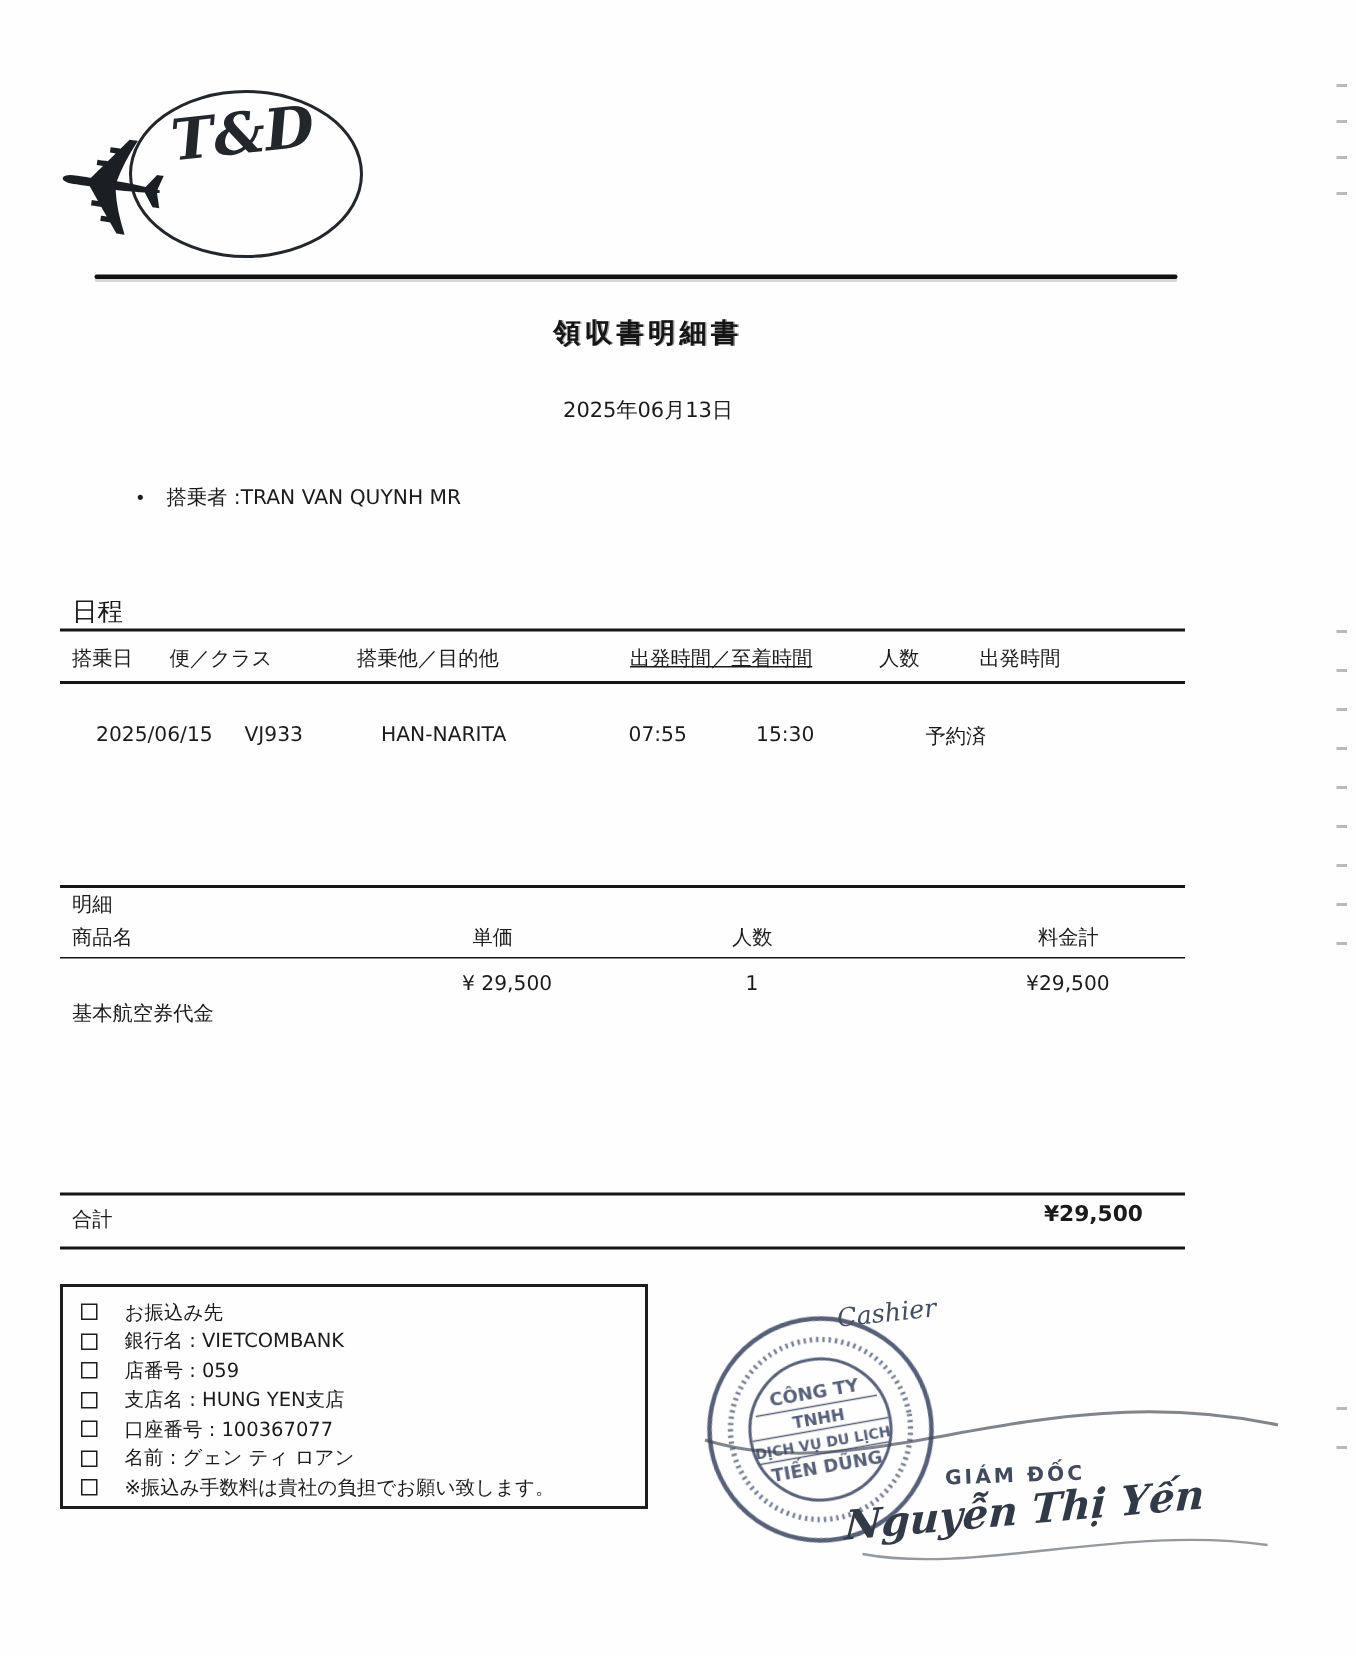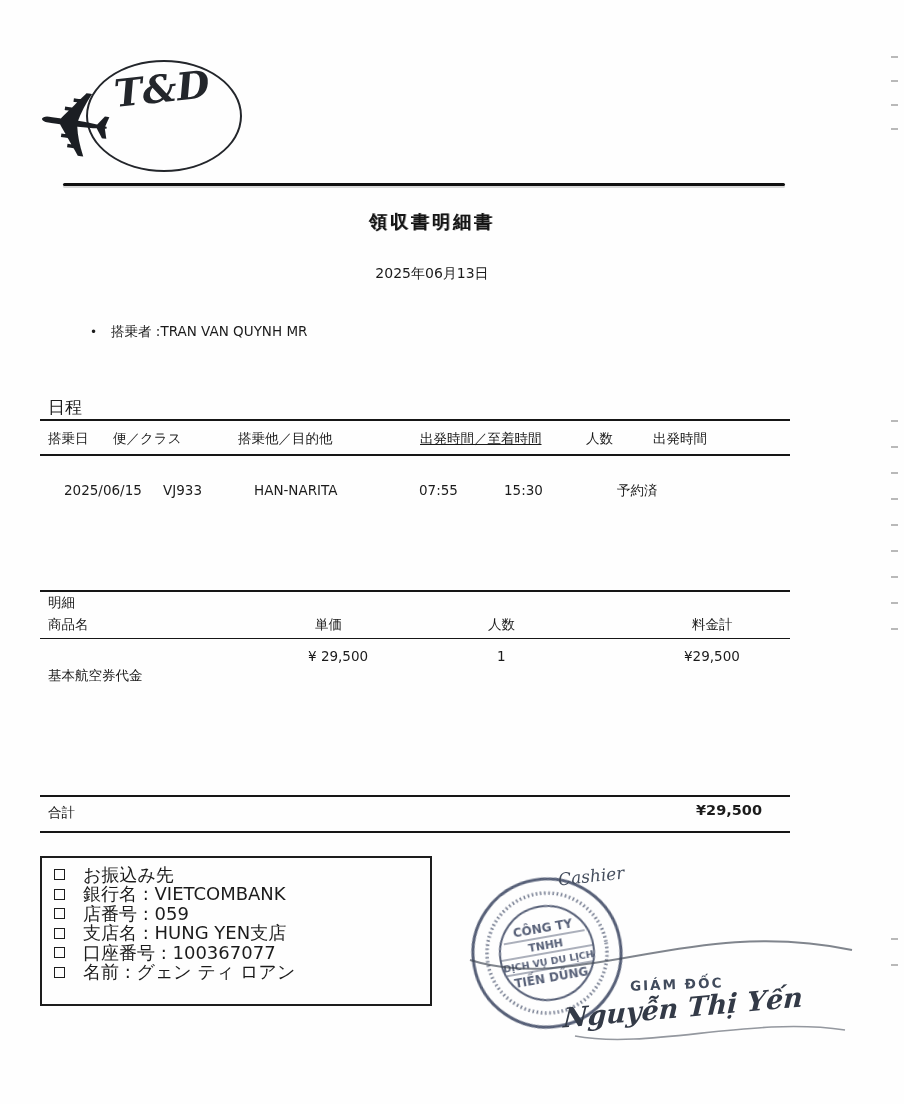--- a/index.html
+++ b/index.html
@@ -43,21 +43,21 @@
   .rule{position:absolute;left:40px;width:750px;background:#161616;}
   .rule.h2{height:2px;}
   .rule.h1{height:1px;}
 
   .cell{position:absolute;font-size:13.5px;white-space:nowrap;}
 
   .amount{font-weight:600;font-size:14.5px;}
 
   .bank-box{position:absolute;left:40px;top:856px;width:392px;height:150px;
     border:2px solid #1d1d1d;box-sizing:border-box;padding:7px 10px 0 12px;}
-  .bank-item{display:flex;align-items:center;height:19.5px;font-size:18px;white-space:nowrap;}
+  .bank-item{display:flex;align-items:center;height:19.5px;font-size:13px;white-space:nowrap;}
   .bank-check{display:inline-block;width:9px;height:9px;border:1.2px solid #1d1d1d;
     margin-right:18px;flex:0 0 auto;}
 
   
   .stamp-wrap{position:absolute;left:452px;top:858px;width:190px;height:190px;
     transform:rotate(-10deg);filter:blur(.4px);opacity:.9;}
   .stamp-wrap svg text{font-family:"DejaVu Sans",sans-serif;fill:#46506a;}
   .cashier{position:absolute;left:558px;top:866px;font-family:"DejaVu Serif",serif;
     font-style:italic;font-size:17px;color:#454e5e;transform:rotate(-6deg);}
   .director{position:absolute;left:630px;top:976px;font-size:13.5px;font-weight:bold;
@@ -152,20 +152,24 @@
         <span class="bank-check"></span>
         <span>支店名 : HUNG YEN支店</span>
       </div>
     <div class="bank-item">
         <span class="bank-check"></span>
         <span>口座番号 : 100367077</span>
       </div>
     <div class="bank-item">
         <span class="bank-check"></span>
         <span>名前 : グェン ティ ロアン</span>
+      </div>
+    <div class="bank-item">
+        <span class="bank-check"></span>
+        <span>※振込み手数料は貴社の負担でお願い致します。</span>
       </div>
   </div>
 
   <div class="stamp-wrap">
     <svg width="190" height="190" viewBox="0 0 190 190">
       <circle cx="95" cy="95" r="74" fill="none" stroke="#46506a" stroke-width="3"></circle>
       <circle cx="95" cy="95" r="60" fill="none" stroke="#46506a" stroke-width="3.5" stroke-dasharray="1.6 2.6" opacity="0.8"></circle>
       <circle cx="95" cy="95" r="47" fill="none" stroke="#46506a" stroke-width="2"></circle>
       <text x="95" y="74" text-anchor="middle" font-size="12" font-weight="bold">CÔNG TY</text>
       <line x1="54" y1="79" x2="136" y2="79" stroke="#46506a" stroke-width="1"></line>

